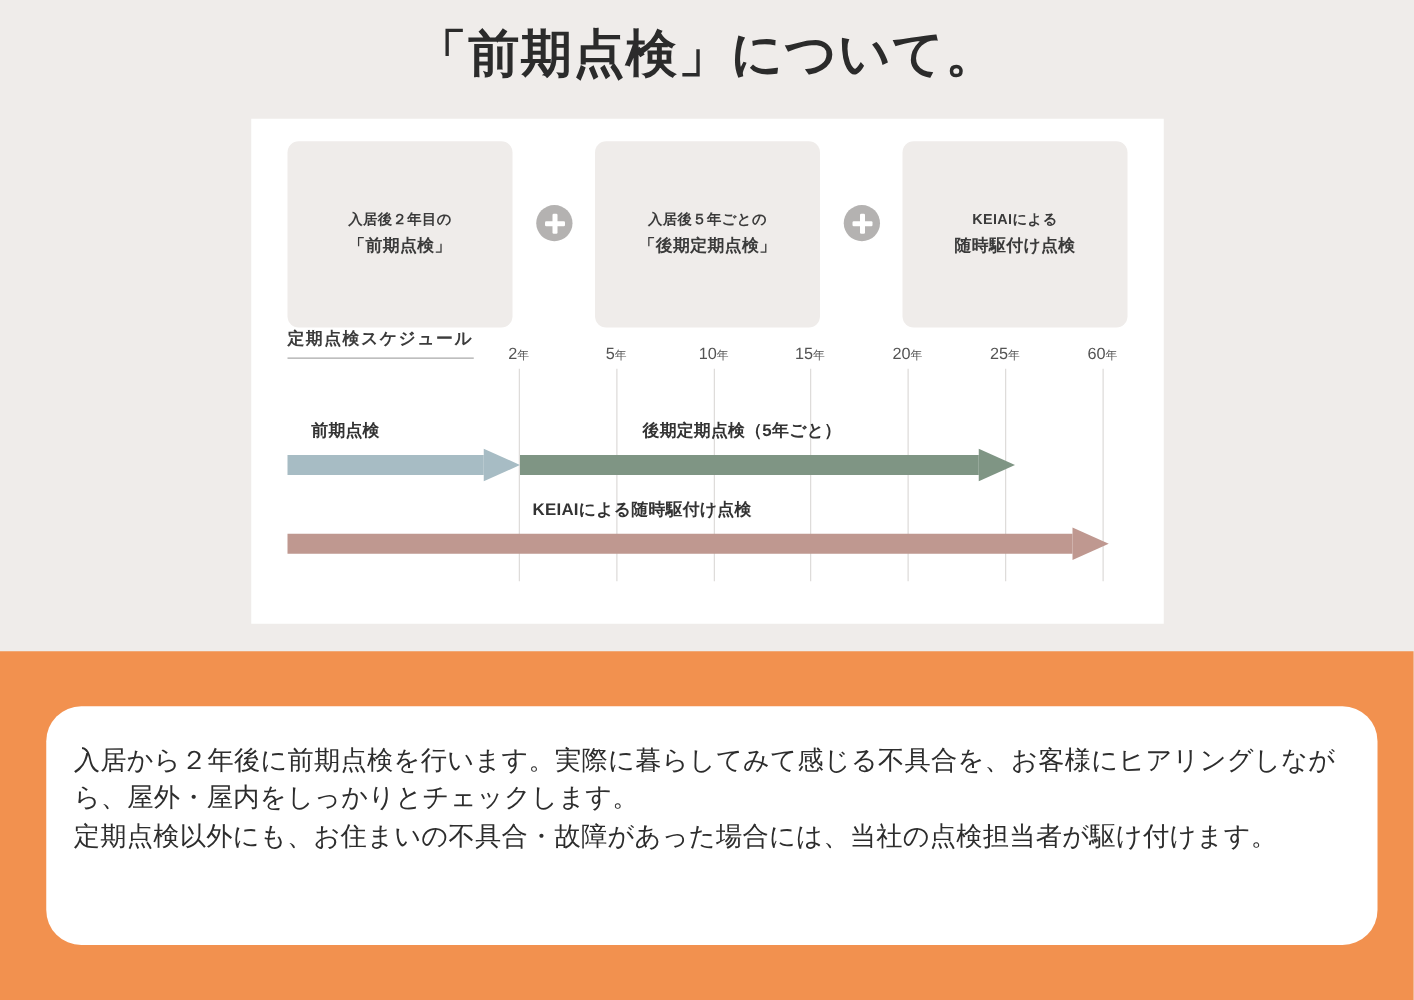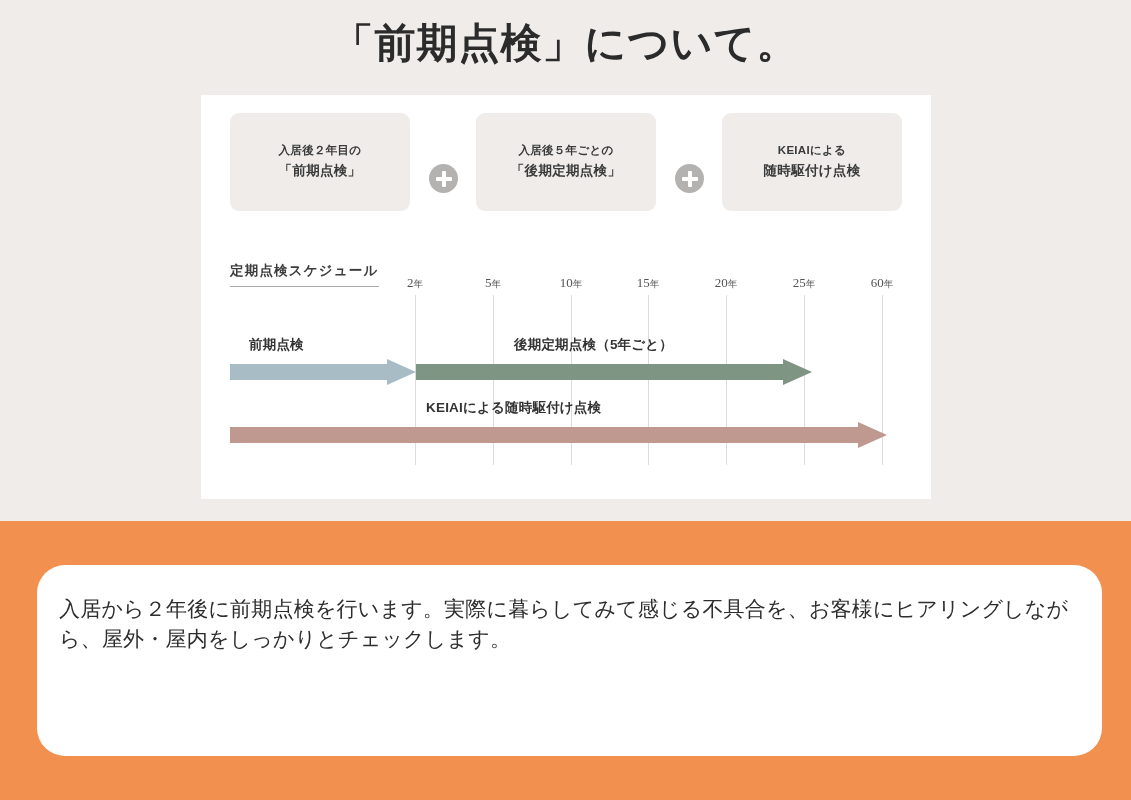--- a/index.html
+++ b/index.html
@@ -49,21 +49,21 @@
   .boxes-row {
     position: absolute;
     left: 29px; top: 18px;
     width: 672px;
     height: 131px;
   }
   .feature-box {
     position: absolute;
     top: 0;
     width: 180px;
-    height: 98px;
+    height: 149px;
     background: #efecea;
     border-radius: 9px;
     display: flex;
     align-items: center;
     justify-content: center;
     text-align: center;
   }
   .feature-box:nth-of-type(1) { left: 0px; }
   .feature-box:nth-of-type(2) { left: 246px; }
   .feature-box:nth-of-type(3) { left: 492px; }
@@ -127,21 +127,21 @@
     position: absolute;
     top: 0;
     width: 1px;
     height: 170px;
     background: #dedcda;
   }
   .tick-label {
     position: absolute;
     top: -20px;
     transform: translateX(-50%);
-    font-family: Liberation Serif, serif;
+    font-family: Liberation Sans, sans-serif;
     font-size: 13px;
     color: #545454;
     white-space: nowrap;
   }
   .tick-label .unit { font-size: 9.5px; }
 
   .arrow {
     position: absolute;
     height: 26px;
   }
@@ -267,15 +267,16 @@
         <div class="head" style="left:628px; border-left:29px solid #bf9890;"></div>
       </div>
     </div>
   </div>
 </div>
 
 <div class="bottom-band">
   <div class="desc-card">
     <div class="desc-text">
       <p>入居から２年後に前期点検を行います。実際に暮らしてみて感じる不具合を、お客様にヒアリングしながら、屋外・屋内をしっかりとチェックします。</p>
+      <p>定期点検以外にも、お住まいの不具合・故障があった場合には、当社の点検担当者が駆け付けます。</p>
     </div>
   </div>
 </div>
 
 </body></html>

